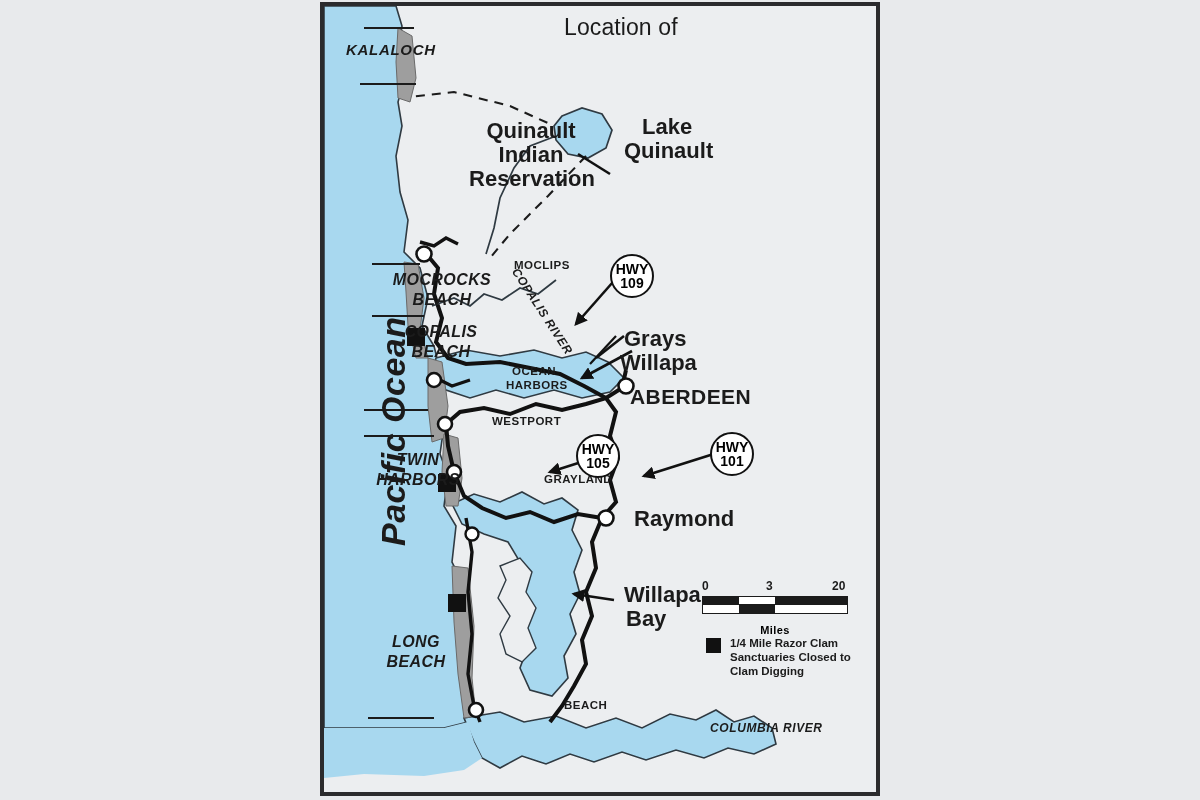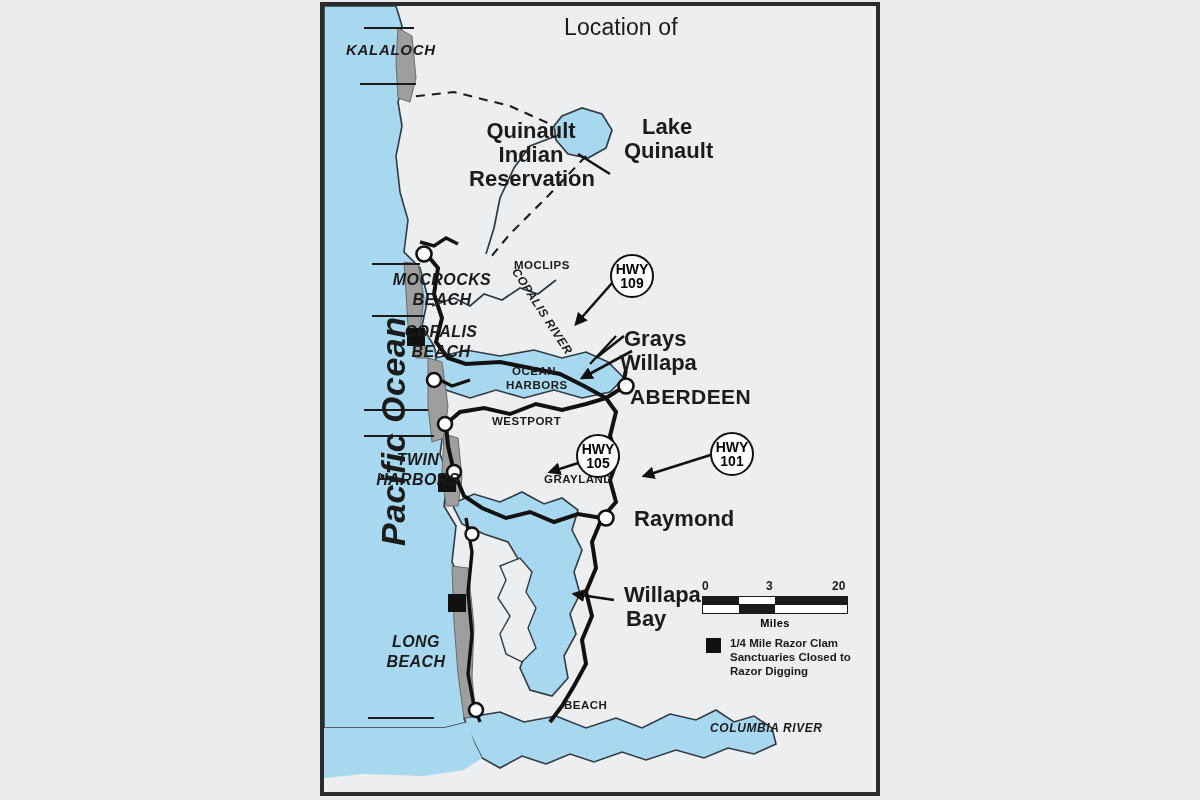--- a/index.html
+++ b/index.html
@@ -263,22 +263,22 @@
       <div class="sb-row">
         <div class="sb-c sb-black" style="flex:2"></div>
         <div class="sb-c sb-white" style="flex:2"></div>
         <div class="sb-c sb-black" style="flex:4"></div>
       </div>
       <div class="sb-row">
         <div class="sb-c sb-white" style="flex:2"></div>
         <div class="sb-c sb-black" style="flex:2"></div>
         <div class="sb-c sb-white" style="flex:4"></div>
       </div>
-      <div class="scale-cap" style="width:146px; text-align:center; margin-top:3px;">Miles</div>
+      <div class="scale-cap" style="width:146px; text-align:center; margin-top:10px;">Miles</div>
     </div>
 
     <div class="legend-swatch" style="left:382px; top:632px;"></div>
     <div class="lbl legend-txt" style="left:406px; top:630px;">1/4 Mile Razor Clam</div>
     <div class="lbl legend-txt" style="left:406px; top:644px;">Sanctuaries Closed to</div>
-    <div class="lbl legend-txt" style="left:406px; top:658px;">Razor Digging</div>
+    <div class="lbl legend-txt" style="left:406px; top:658px;">Clam Digging</div>
 
   </div>
 </div>
 
 </body></html>

